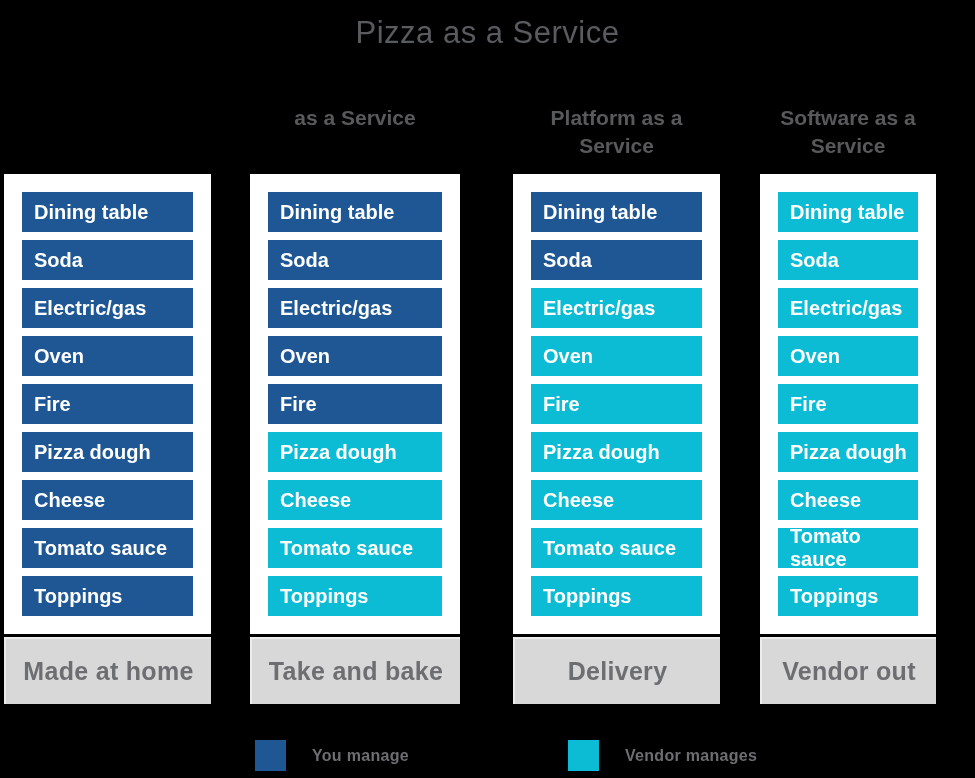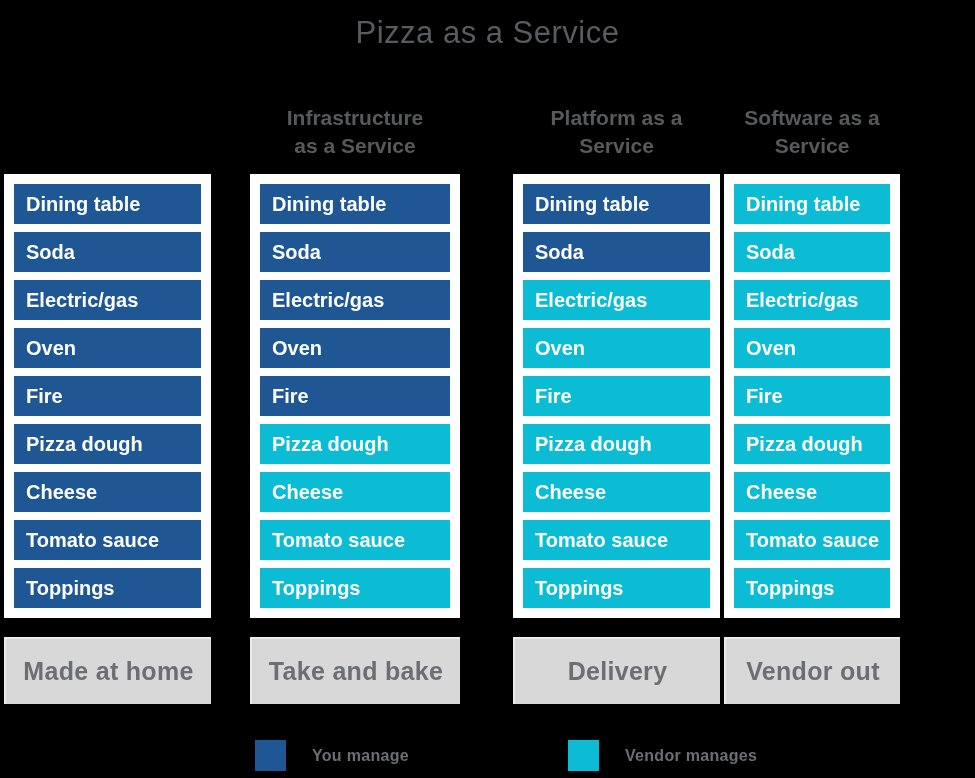--- a/index.html
+++ b/index.html
@@ -24,39 +24,39 @@
     color: var(--c-title, #595B5E);
   }
   .column {
     position: absolute;
     top: 0;
     height: 778px;
   }
   .column:nth-child(1) { left: 4px;   width: 207px; }
   .column:nth-child(2) { left: 250px; width: 210px; }
   .column:nth-child(3) { left: 513px; width: 207px; border-radius: 8px; }
-  .column:nth-child(4) { left: 724px; width: 176px; }
+  .column:nth-child(4) { left: 760px; width: 176px; }
   .col-header {
     position: absolute;
     top: 104px;
     left: 0;
     width: 100%;
     text-align: center;
     font-size: 21px;
     line-height: 28px;
     font-weight: 700;
     color: var(--c-header, #58595B);
   }
   .stack {
     position: absolute;
     top: 174px;
     left: 0;
     right: 0;
     background: var(--c-cell-border, #FFFFFF);
-    padding: 10px;
+    padding: 18px;
     display: flex;
     flex-direction: column;
     gap: 8px;
   }
   .cell {
     height: 40px;
     display: flex;
     align-items: center;
     padding-left: 12px;
     font-size: 20px;
@@ -126,21 +126,20 @@
           <div class="cell you">Fire</div>
           <div class="cell you">Pizza dough</div>
           <div class="cell you">Cheese</div>
           <div class="cell you">Tomato sauce</div>
           <div class="cell you">Toppings</div>
         </div>
         <div class="label-box">Made at home</div>
       </div>
       <div class="column">
         <div class="col-header">
-          <div>Infrastructure</div>
           <div>as a Service</div>
         </div>
         <div class="stack">
           <div class="cell you">Dining table</div>
           <div class="cell you">Soda</div>
           <div class="cell you">Electric/gas</div>
           <div class="cell you">Oven</div>
           <div class="cell you">Fire</div>
           <div class="cell vendor">Pizza dough</div>
           <div class="cell vendor">Cheese</div>

